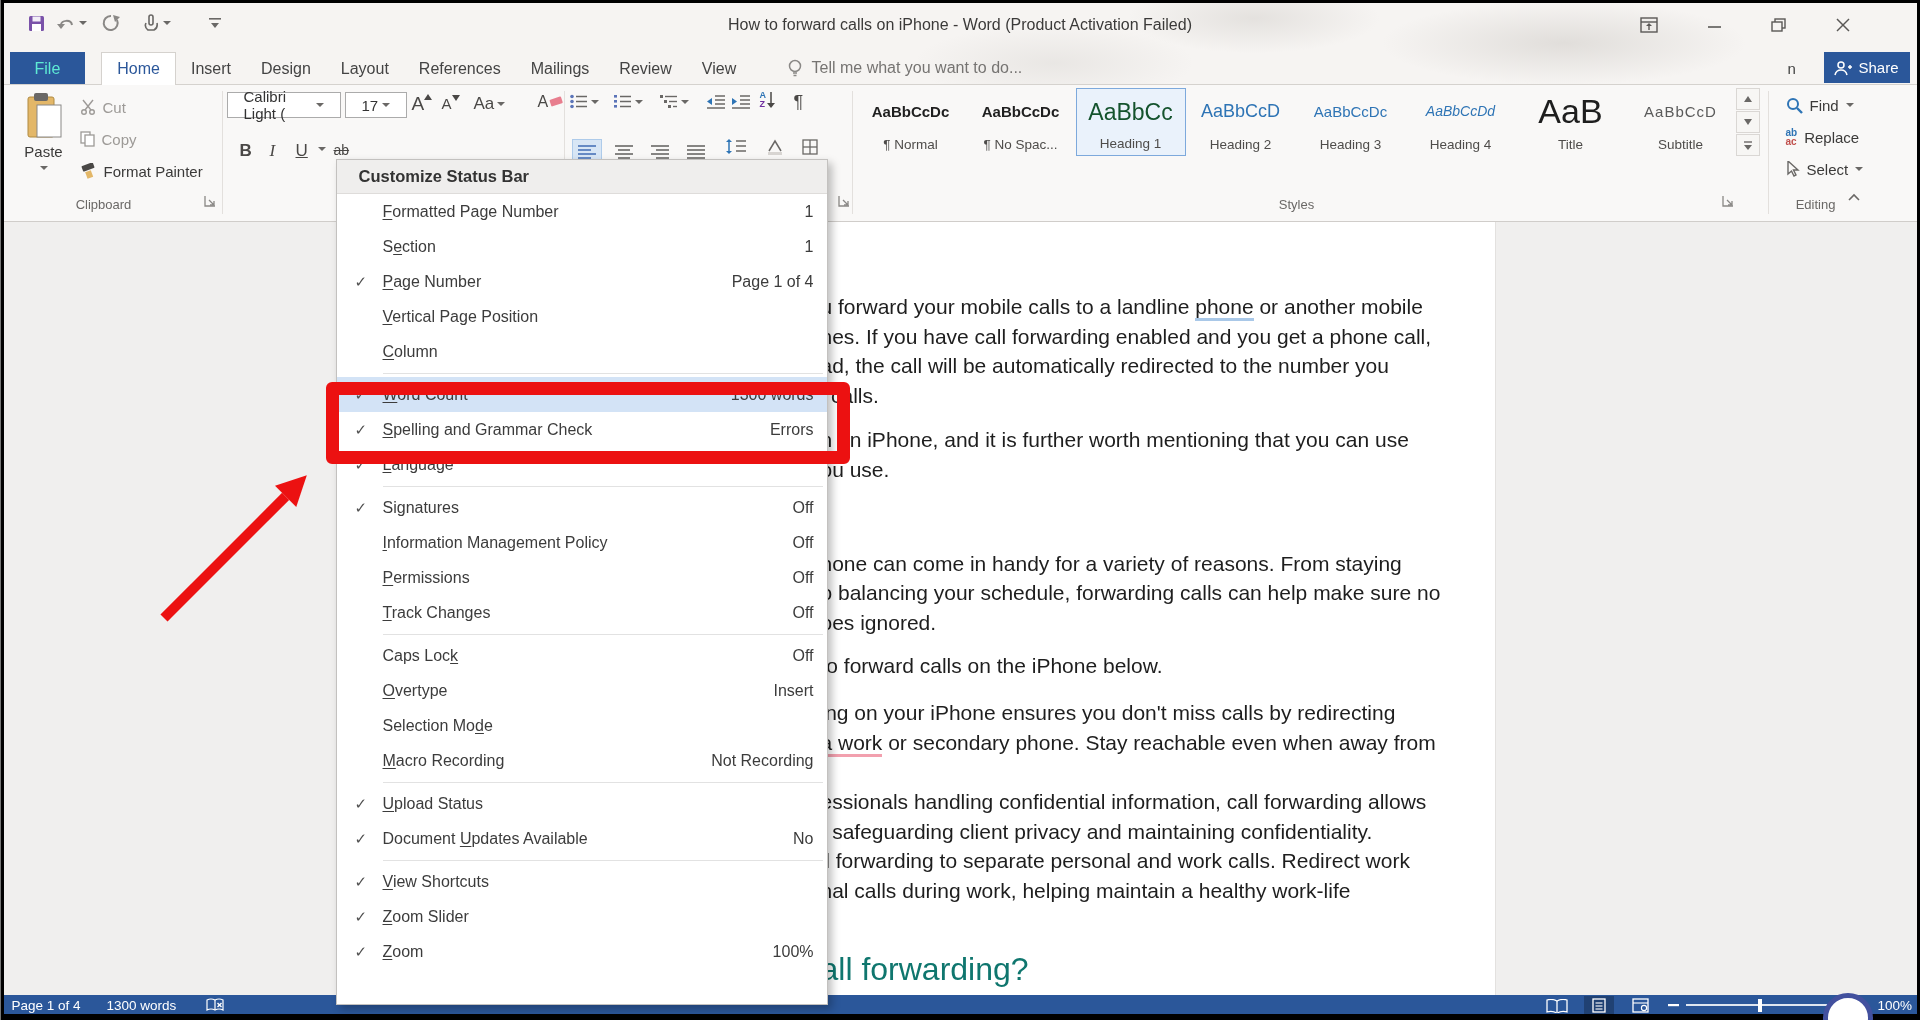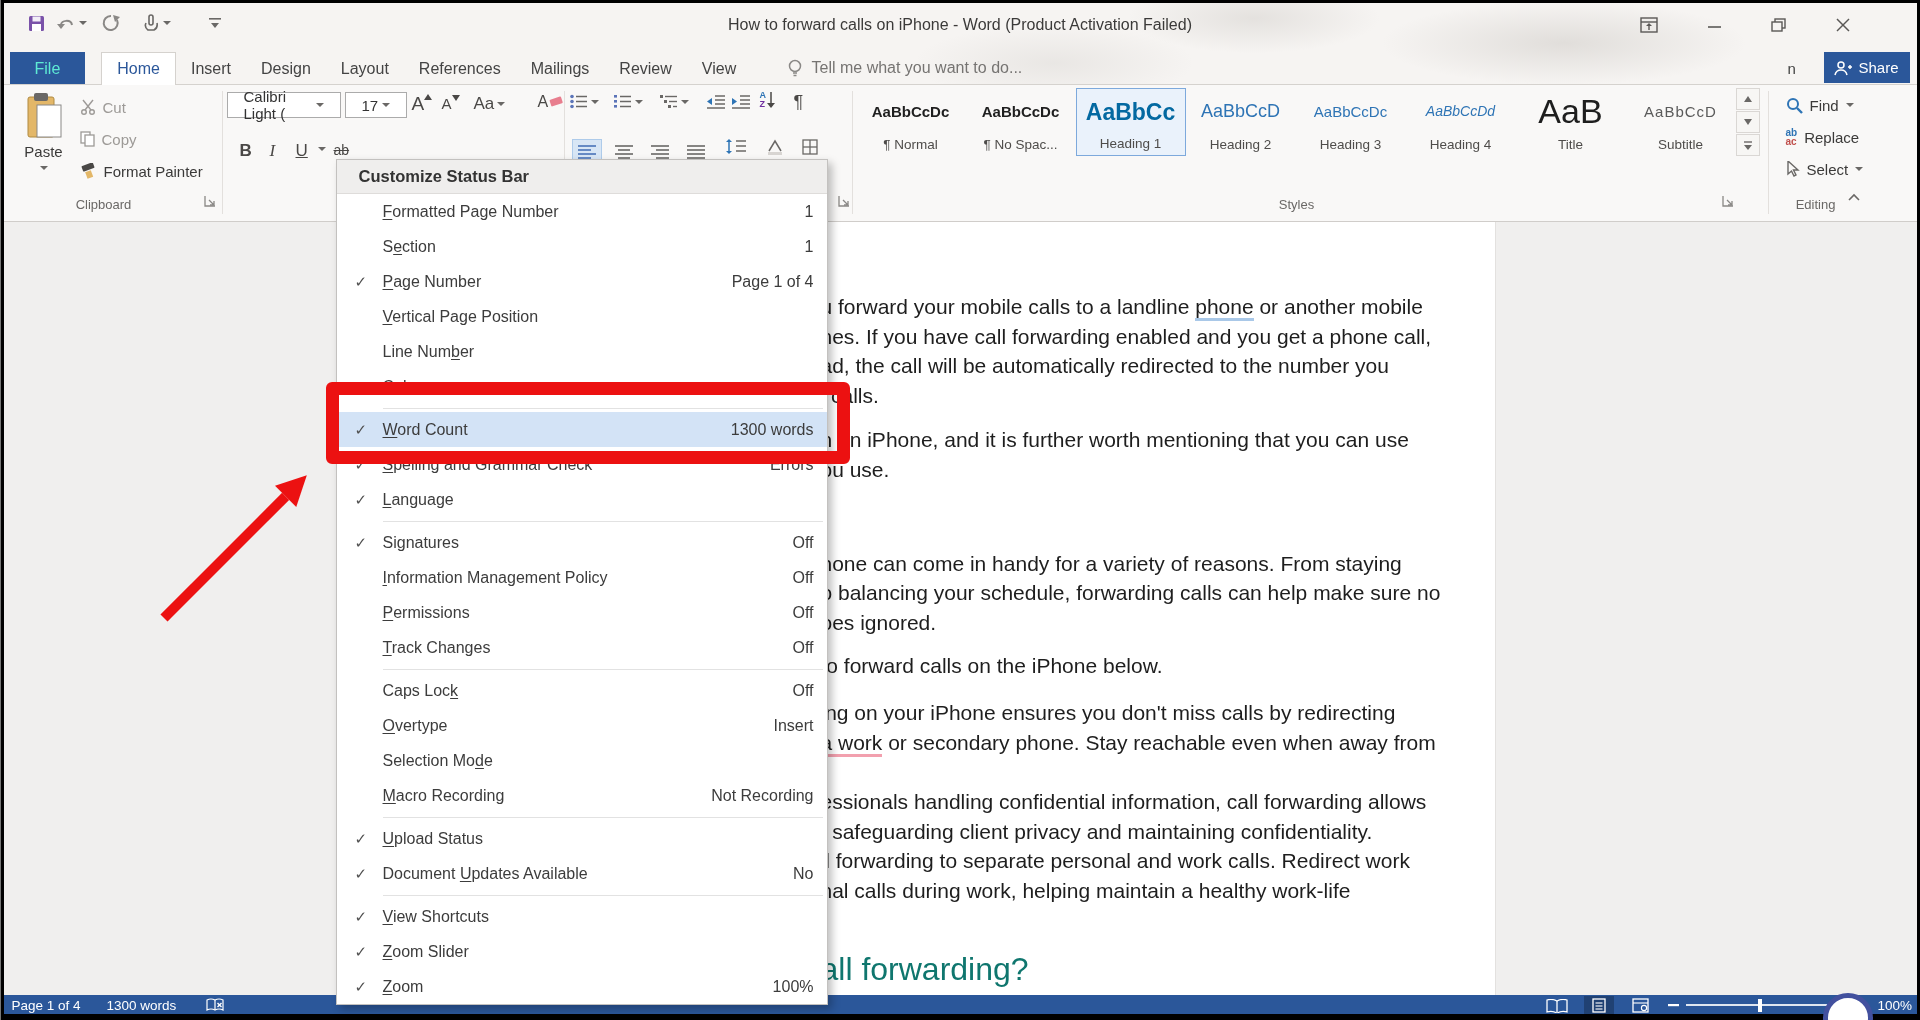--- a/index.html
+++ b/index.html
@@ -40,21 +40,21 @@
 
 .combo{position:absolute;top:7px;height:26px;background:#fff;border:1px solid #ABABAB;display:flex;align-items:center;font-size:15px;color:#333;padding:0 16px;justify-content:space-between}
 .ric{position:absolute;display:flex;align-items:center;justify-content:center;color:#4A4846}
 
 #stiles{position:absolute;left:852px;top:3px;height:70px;display:flex}
 .stile{width:110px;height:68px;display:flex;flex-direction:column;align-items:center;justify-content:flex-end;padding-bottom:4px;position:relative}
 .stile .sample{position:absolute;top:4px;left:0;right:0;height:38px;display:flex;align-items:center;justify-content:center;overflow:hidden;white-space:nowrap}
 .stile .sname{font-size:13.5px;color:#4E4C4A}
 .stile.sel{border:1px solid #7DA9DC;background:#EAF2FB}
 .s0,.s1{font-size:15px;font-weight:bold;color:#1F1F1F}
-.s2{font-size:23px;color:#0369a1;font-weight:700}
+.s2{font-size:23px;color:#14532d;font-weight:400}
 .s3{font-size:18px;color:#2E74B5;font-weight:300}
 .s4{font-size:15px;color:#2E74B5}
 .s5{font-size:14px;color:#2E74B5;font-style:italic}
 .s6{font-size:34px;color:#1E1E1E;font-weight:300}
 .s7{font-size:15px;color:#5A5A5A;letter-spacing:1px}
 .gal-btn{position:absolute;left:1732px;width:24px;height:22px;background:#F7F6F4;border:1px solid #DAD7D4;display:flex;align-items:center;justify-content:center;color:#6A6866;font-size:9px}
 
 .edit-row{position:absolute;left:1782px;display:flex;align-items:center;gap:7px;height:26px}
 
 #page{position:absolute;left:655px;top:222px;width:840px;height:776px;background:#fff;border-right:1px solid #E3E1DF;z-index:1}
@@ -599,25 +599,20 @@
           <span class="lbl"><span class="u">P</span>age Number</span>
           <span class="val">Page 1 of 4</span>
         </div>
         <div class="mi">
           <span class="chk"></span>
           <span class="lbl"><span class="u">V</span>ertical Page Position</span>
           <span class="val"></span>
         </div>
         <div class="mi">
           <span class="chk"></span>
-          <span class="lbl">Line Num<span class="u">b</span>er</span>
-          <span class="val"></span>
-        </div>
-        <div class="mi">
-          <span class="chk"></span>
           <span class="lbl"><span class="u">C</span>olumn</span>
           <span class="val"></span>
         </div>
         <div class="msep">
           <div></div>
         </div>
         <div class="mi hl">
           <span class="chk">✓</span>
           <span class="lbl"><span class="u">W</span>ord Count</span>
           <span class="val">1300 words</span>

